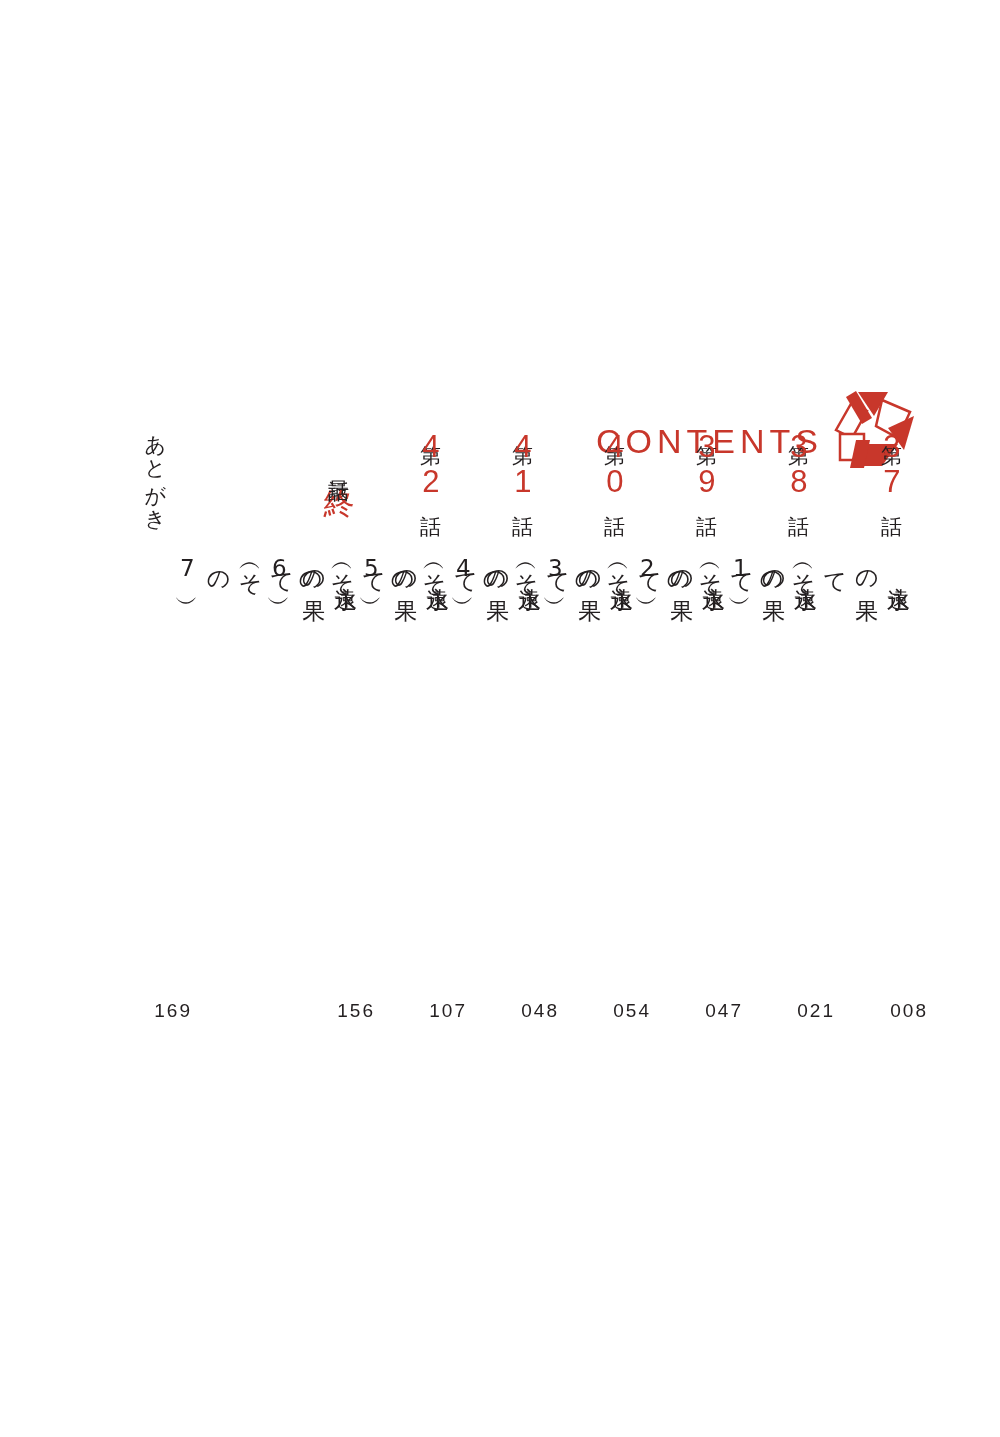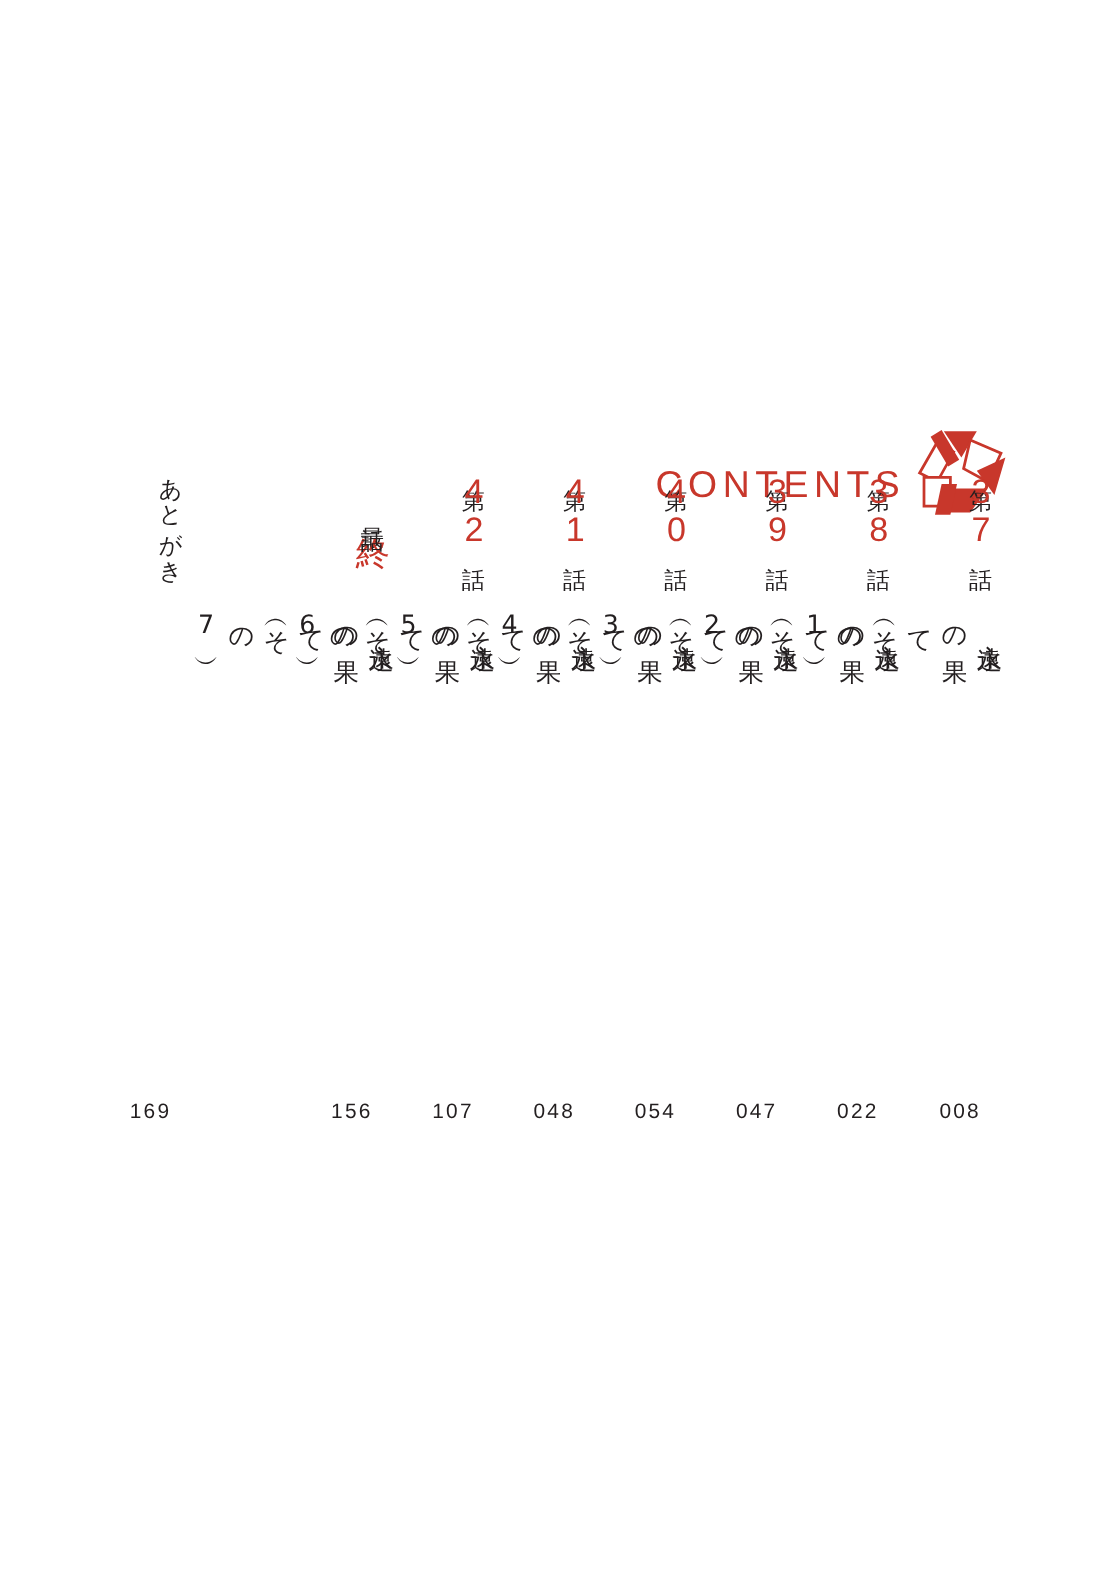--- a/index.html
+++ b/index.html
@@ -89,21 +89,21 @@
     position: absolute;
     top: 150px;
     left: 0;
     width: 46px;
   }
   .col-page {
     position: absolute;
     top: 595px;
     left: -14px;
     width: 74px;
-    text-align: left;
+    text-align: right;
     font-family: "Liberation Sans", sans-serif;
     font-size: 19px;
     letter-spacing: 2px;
     color: #231f20;
   }
 
   
   .col-afterword .col-head {
     font-size: 21px;
     height: 130px;
@@ -139,21 +139,21 @@
 
   <div class="col" style="left:868px;">
     <div class="col-head"><span>第</span><span class="num">37</span><span>話</span></div>
     <div class="col-title">永遠の果て（その1）</div>
     <div class="col-page">008</div>
   </div>
 
   <div class="col" style="left:775px;">
     <div class="col-head"><span>第</span><span class="num">38</span><span>話</span></div>
     <div class="col-title">永遠の果て（その2）</div>
-    <div class="col-page">022</div>
+    <div class="col-page">021</div>
   </div>
 
   <div class="col" style="left:683px;">
     <div class="col-head"><span>第</span><span class="num">39</span><span>話</span></div>
     <div class="col-title">永遠の果て（その3）</div>
     <div class="col-page">047</div>
   </div>
 
   <div class="col" style="left:591px;">
     <div class="col-head"><span>第</span><span class="num">40</span><span>話</span></div>

